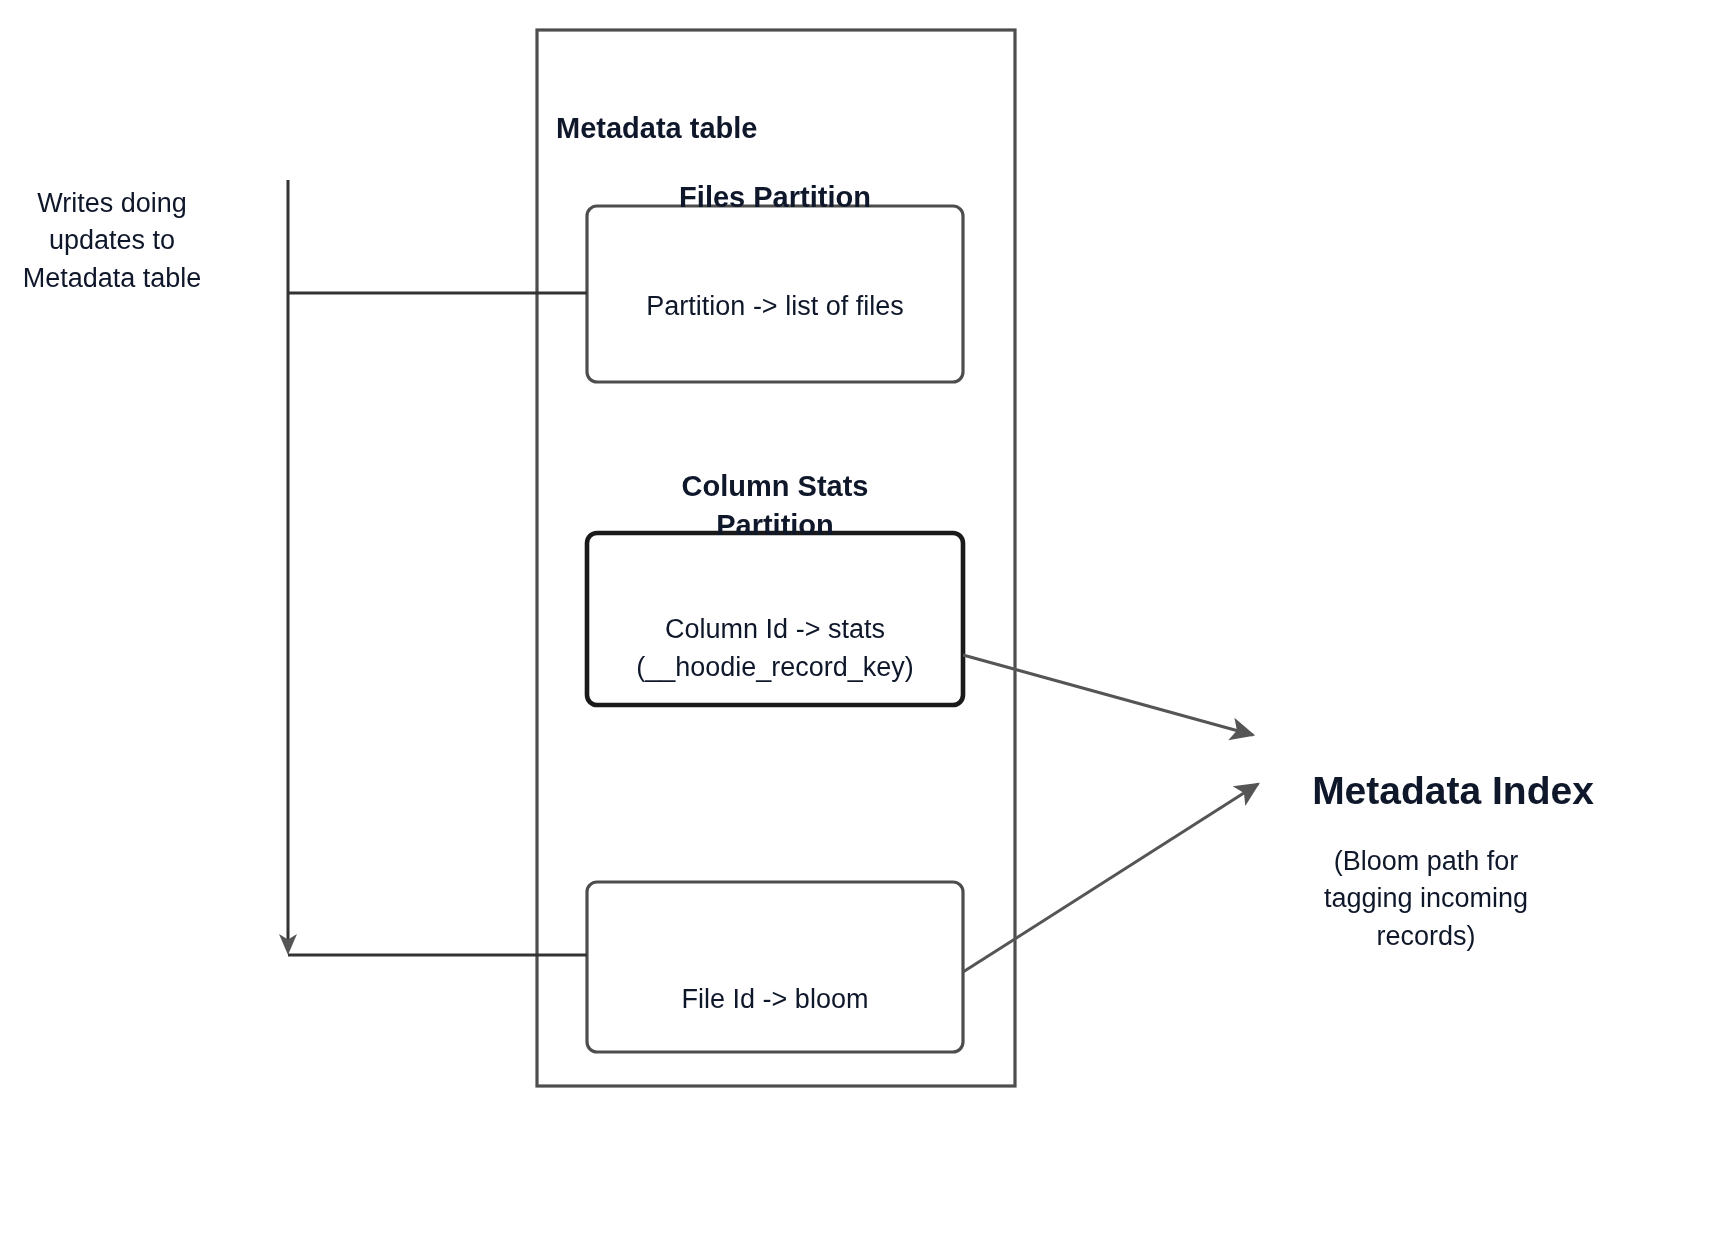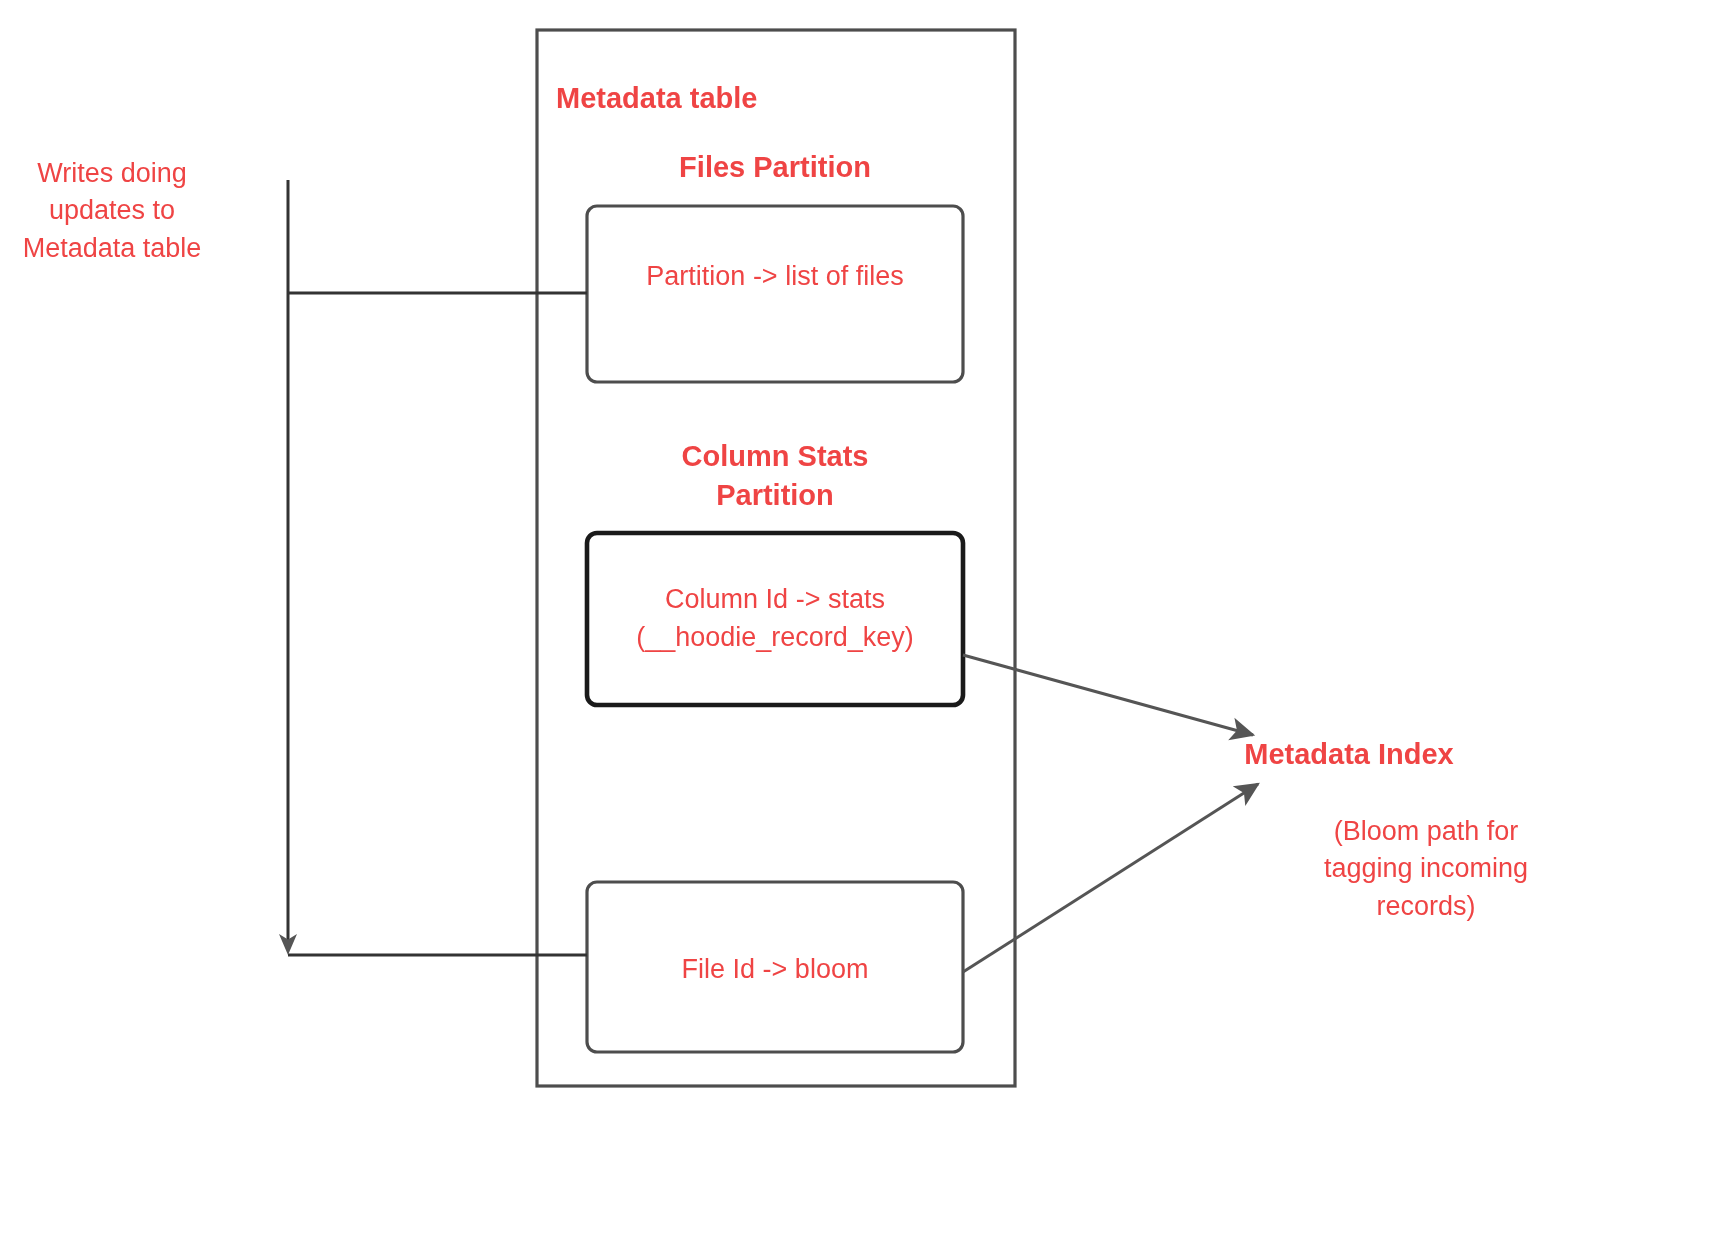--- a/index.html
+++ b/index.html
@@ -24,21 +24,22 @@
     top: 0;
     width: 1718px;
     height: 1244px;
     pointer-events: none;
   }
   .txt {
     position: absolute;
     text-align: center;
     line-height: 1.30;
     white-space: pre-line;
-    color: #ef4444;
+    color: #0f172a;
+    margin-top: 30px;
   }
   .left-note {
     left: 8px;
     top: 155px;
     width: 208px;
     font-size: 27px;
     line-height: 1.38;
   }
   .mt-title {
     left: 556px;
@@ -81,24 +82,24 @@
     left: 589px;
     top: 580px;
     width: 372px;
   }
   .bloom-label {
     left: 589px;
     top: 950px;
     width: 372px;
   }
   .mi-title {
-    left: 1204px;
+    left: 1308px;
     top: 736px;
     width: 290px;
-    font-size: 29px;
+    font-size: 39px;
     font-weight: bold;
   }
   .mi-caption {
     left: 1295px;
     top: 813px;
     width: 262px;
     font-size: 27px;
     line-height: 1.38;
   }
 </style>

